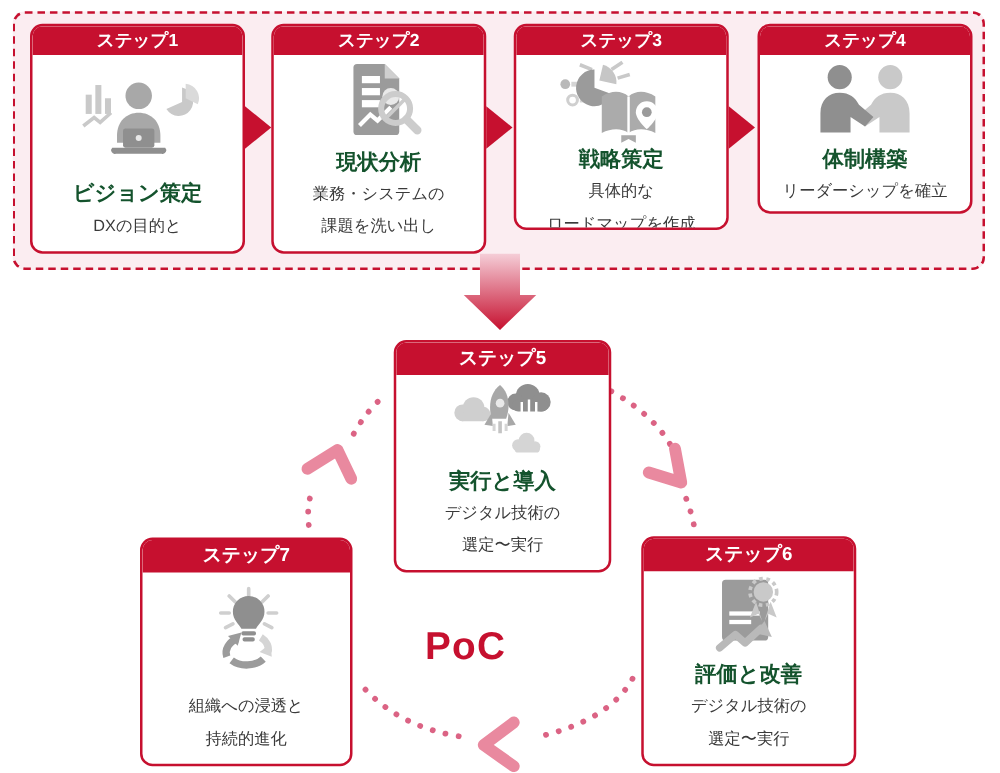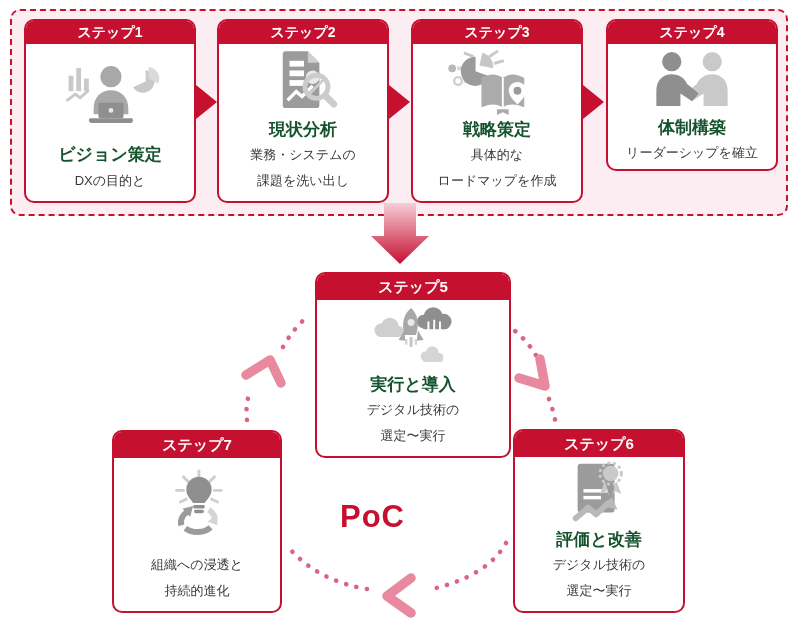--- a/index.html
+++ b/index.html
@@ -22,23 +22,23 @@
     width:100%;background:#C6102F;color:#fff;font-weight:bold;text-align:center;
   }
   .top-card .card-header{font-size:14px;line-height:23px;height:23px;}
   .cycle-card .card-header{font-size:15px;line-height:26px;height:26px;}
   .icon-box{flex:1;display:flex;align-items:center;justify-content:center;width:100%;}
   .card-title{color:#14532d;font-weight:bold;font-size:17px;line-height:1.2;}
   .card-desc{font-size:13px;color:#3A3A3A;text-align:center;line-height:1.95;padding:2px 2px 8px;}
   .card-desc span{display:block;}
   .c1{left:24px;top:19px;width:172px;height:184px;}
   .c2{left:217px;top:19px;width:172px;height:184px;}
-  .c3{left:411px;top:19px;width:172px;height:184px;}
+  .c3{left:411px;top:19px;width:172px;height:165px;}
   .c4{left:606px;top:19px;width:172px;height:152px;}
-  .c5{left:315px;top:272px;width:196px;height:186px;}
+  .c5{left:315px;top:272px;width:174px;height:186px;}
   .c6{left:513px;top:429px;width:172px;height:184px;}
   .c7{left:112px;top:430px;width:170px;height:183px;}
   
   .tri{
     position:absolute;width:0;height:0;top:85px;
     border-left:21px solid #C6102F;border-top:17px solid transparent;border-bottom:17px solid transparent;
   }
   .t1{left:196px;} .t2{left:389px;} .t3{left:583px;}
   
   .overlay{position:absolute;left:0;top:0;pointer-events:none;}

